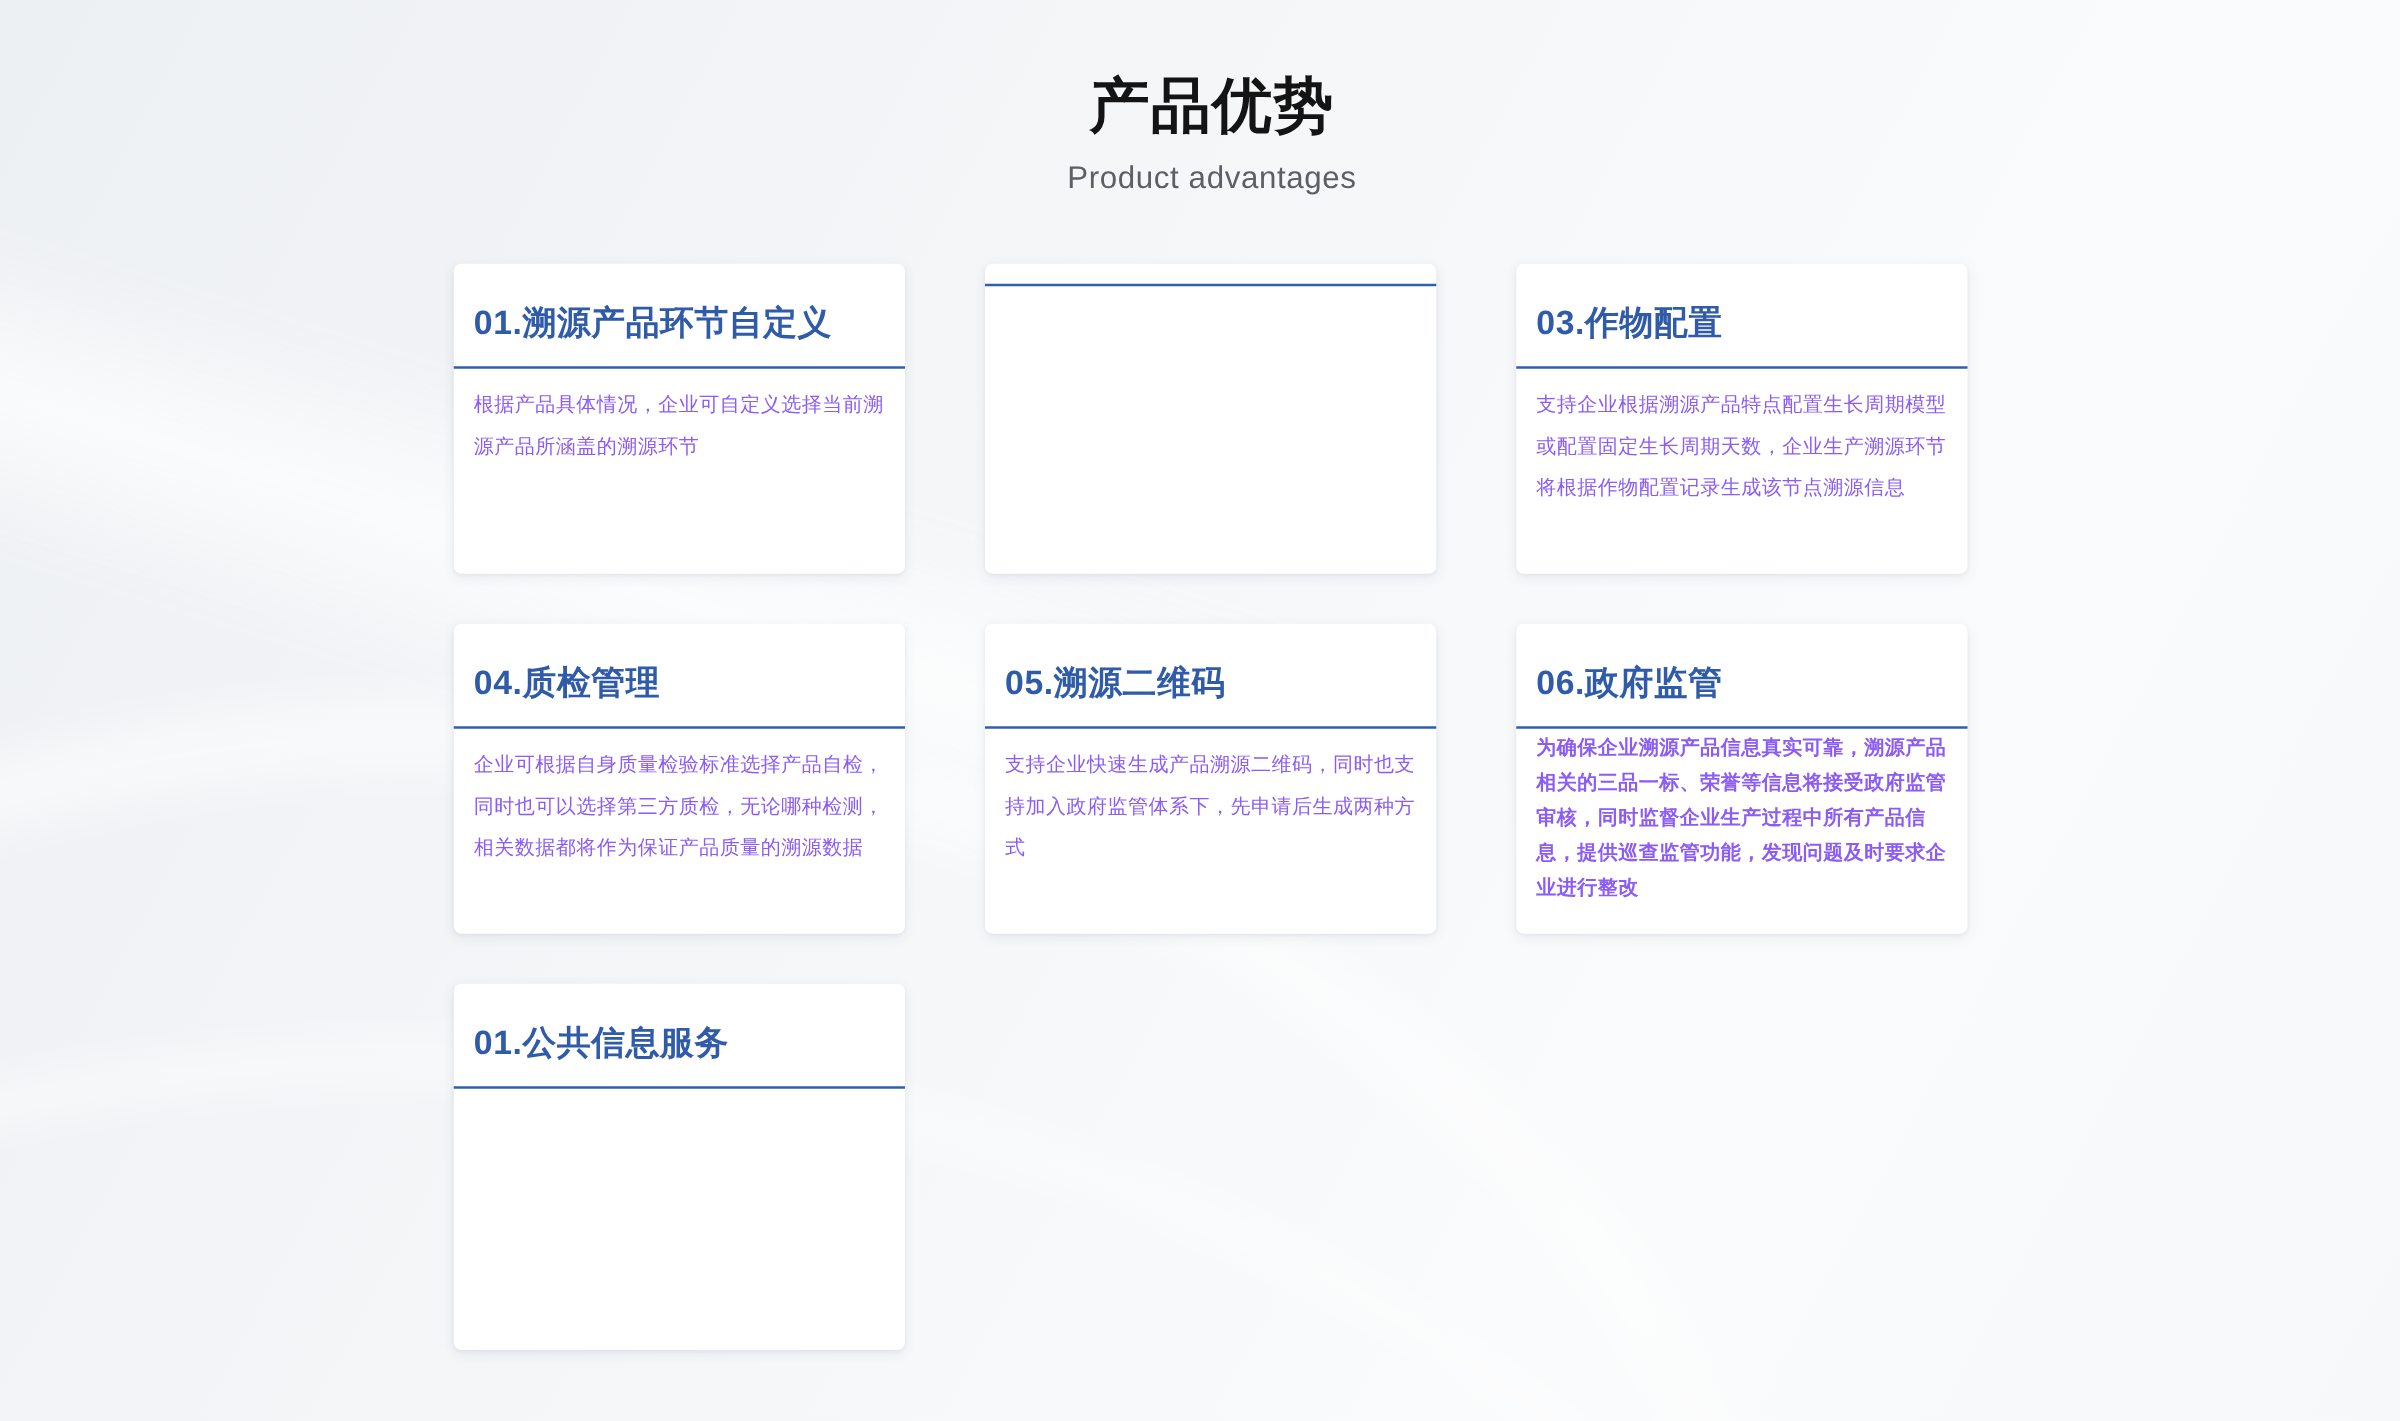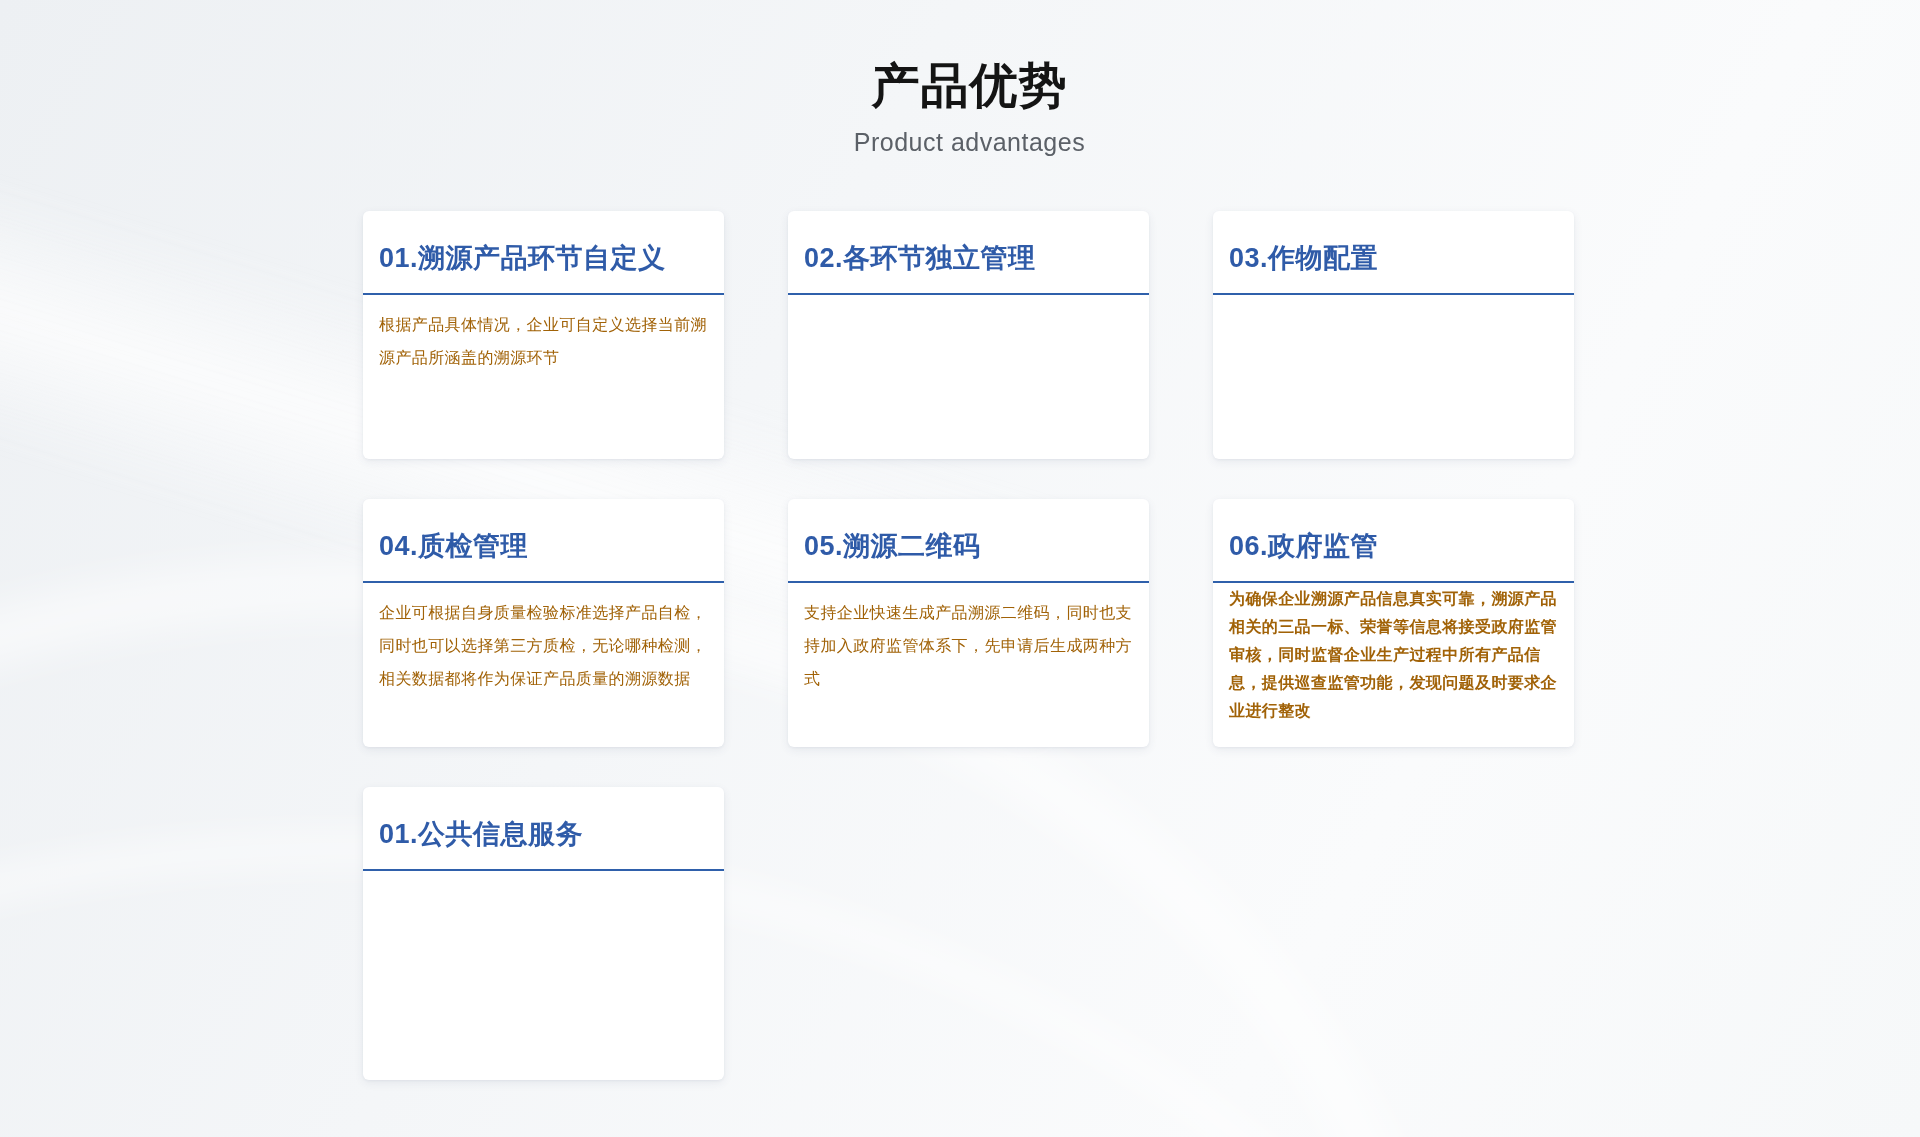--- a/index.html
+++ b/index.html
@@ -102,21 +102,21 @@
   .card-divider {
     height: 2px;
     background: #2f60ab;
     margin: 16px -16px 0;
   }
   .card-body {
     margin: 13px 0 18px;
     font-size: 16px;
     line-height: 33px;
     letter-spacing: 0.4px;
-    color: #a16207;
+    color: #8b5cf6;
   }
   .card.compact .card-body {
     line-height: 28px;
     margin-top: 2px;
     font-weight: bold;
   }
 </style>
 </head>
 <body>
 
@@ -133,27 +133,27 @@
 
 <section class="cards-grid">
 
   <article class="card">
     <h3 class="card-title">01.溯源产品环节自定义</h3>
     <div class="card-divider"></div>
     <p class="card-body">根据产品具体情况，企业可自定义选择当前溯源产品所涵盖的溯源环节</p>
   </article>
 
   <article class="card">
-    <h3 class="card-title">02.各环节独立管理</h3>
     <div class="card-divider"></div>
   </article>
 
   <article class="card">
     <h3 class="card-title">03.作物配置</h3>
     <div class="card-divider"></div>
+    <p class="card-body">支持企业根据溯源产品特点配置生长周期模型或配置固定生长周期天数，企业生产溯源环节将根据作物配置记录生成该节点溯源信息</p>
   </article>
 
   <article class="card">
     <h3 class="card-title">04.质检管理</h3>
     <div class="card-divider"></div>
     <p class="card-body">企业可根据自身质量检验标准选择产品自检，同时也可以选择第三方质检，无论哪种检测，相关数据都将作为保证产品质量的溯源数据</p>
   </article>
 
   <article class="card">
     <h3 class="card-title">05.溯源二维码</h3>

